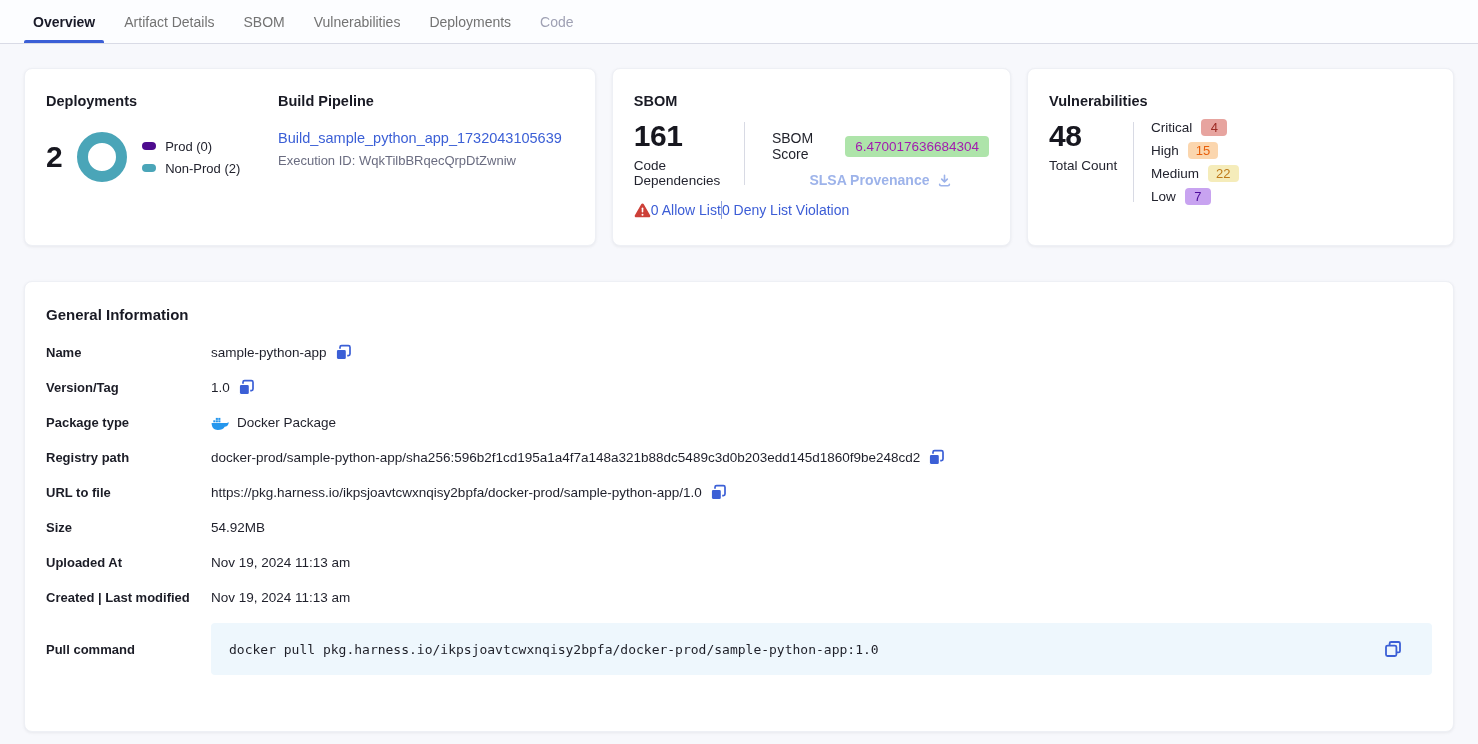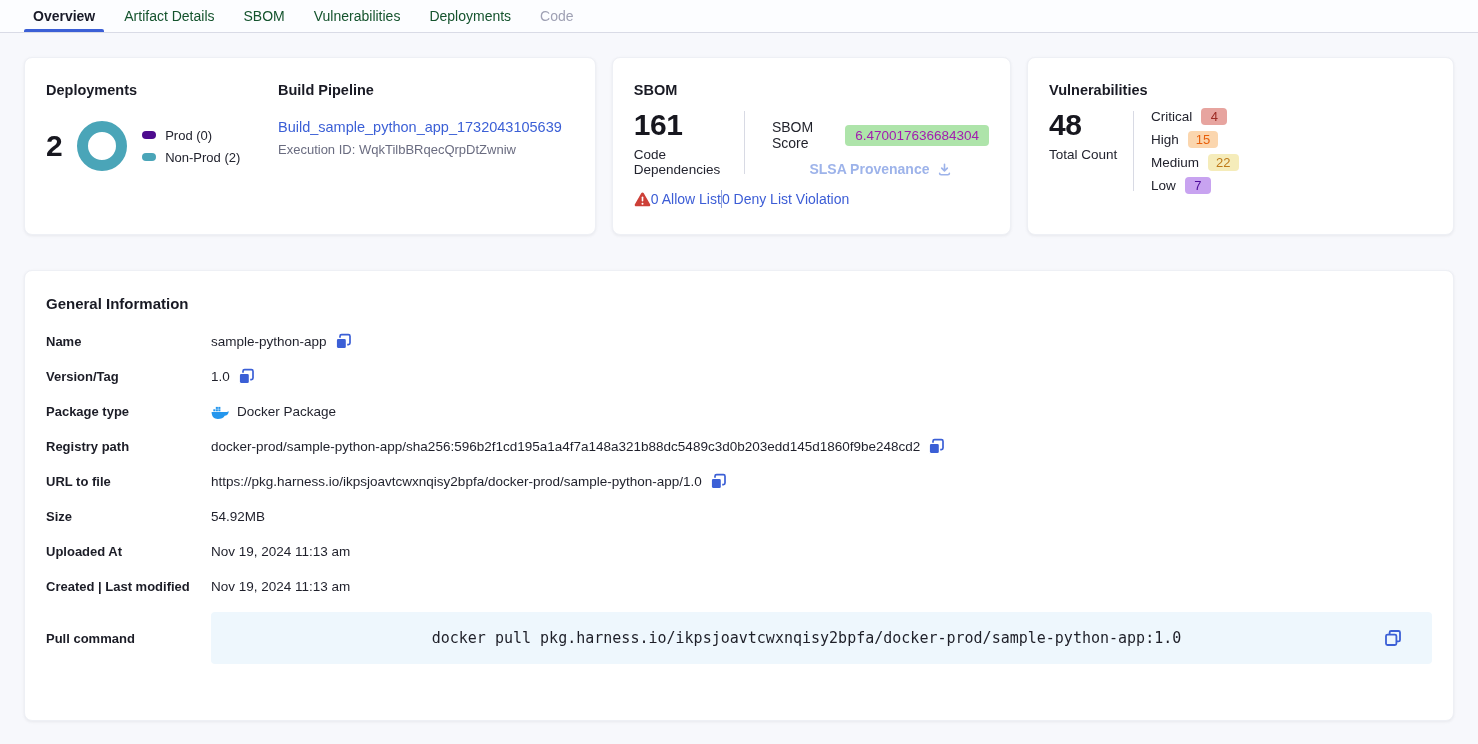--- a/index.html
+++ b/index.html
@@ -6,34 +6,34 @@
   html, body { width: 1478px; height: 744px; }
   body {
     font-family: "Liberation Sans", "DejaVu Sans", sans-serif;
     background: #f7f8fc;
     color: #1d1d26;
     overflow: hidden;
   }
 
   
   .tabbar {
-    height: 33px;
+    height: 44px;
     background: #fcfdff;
     border-bottom: 1px solid #d9dbe6;
     display: flex;
     align-items: stretch;
     padding-left: 32px;
     gap: 27px;
   }
   .tab {
     position: relative;
     display: flex;
     align-items: center;
     font-size: 14px;
-    color: #14532d;
+    color: #737373;
     cursor: pointer;
     padding: 0 1px;
   }
   .tab.active { color: #191a28; font-weight: 700; }
   .tab.active::after {
     content: "";
     position: absolute;
     left: -8px; right: -8px; bottom: 0;
     height: 3px;
     background: #3b5fd6;
@@ -138,23 +138,22 @@
     height: 52px;
     background: #eef7fd;
     border-radius: 4px;
     display: flex;
     align-items: center;
     padding: 0 30px 0 18px;
   }
   .pull-code {
     flex: 1;
     font-family: "DejaVu Sans Mono", "Liberation Mono", monospace;
-    font-size: 15px;
+    font-size: 13px;
     color: #1e1f28;
-    text-align: center;
   }
   svg { display: block; }
 </style>
 </head>
 <body>
 
 <div class="tabbar">
   <div class="tab active">Overview</div>
   <div class="tab">Artifact Details</div>
   <div class="tab">SBOM</div>

